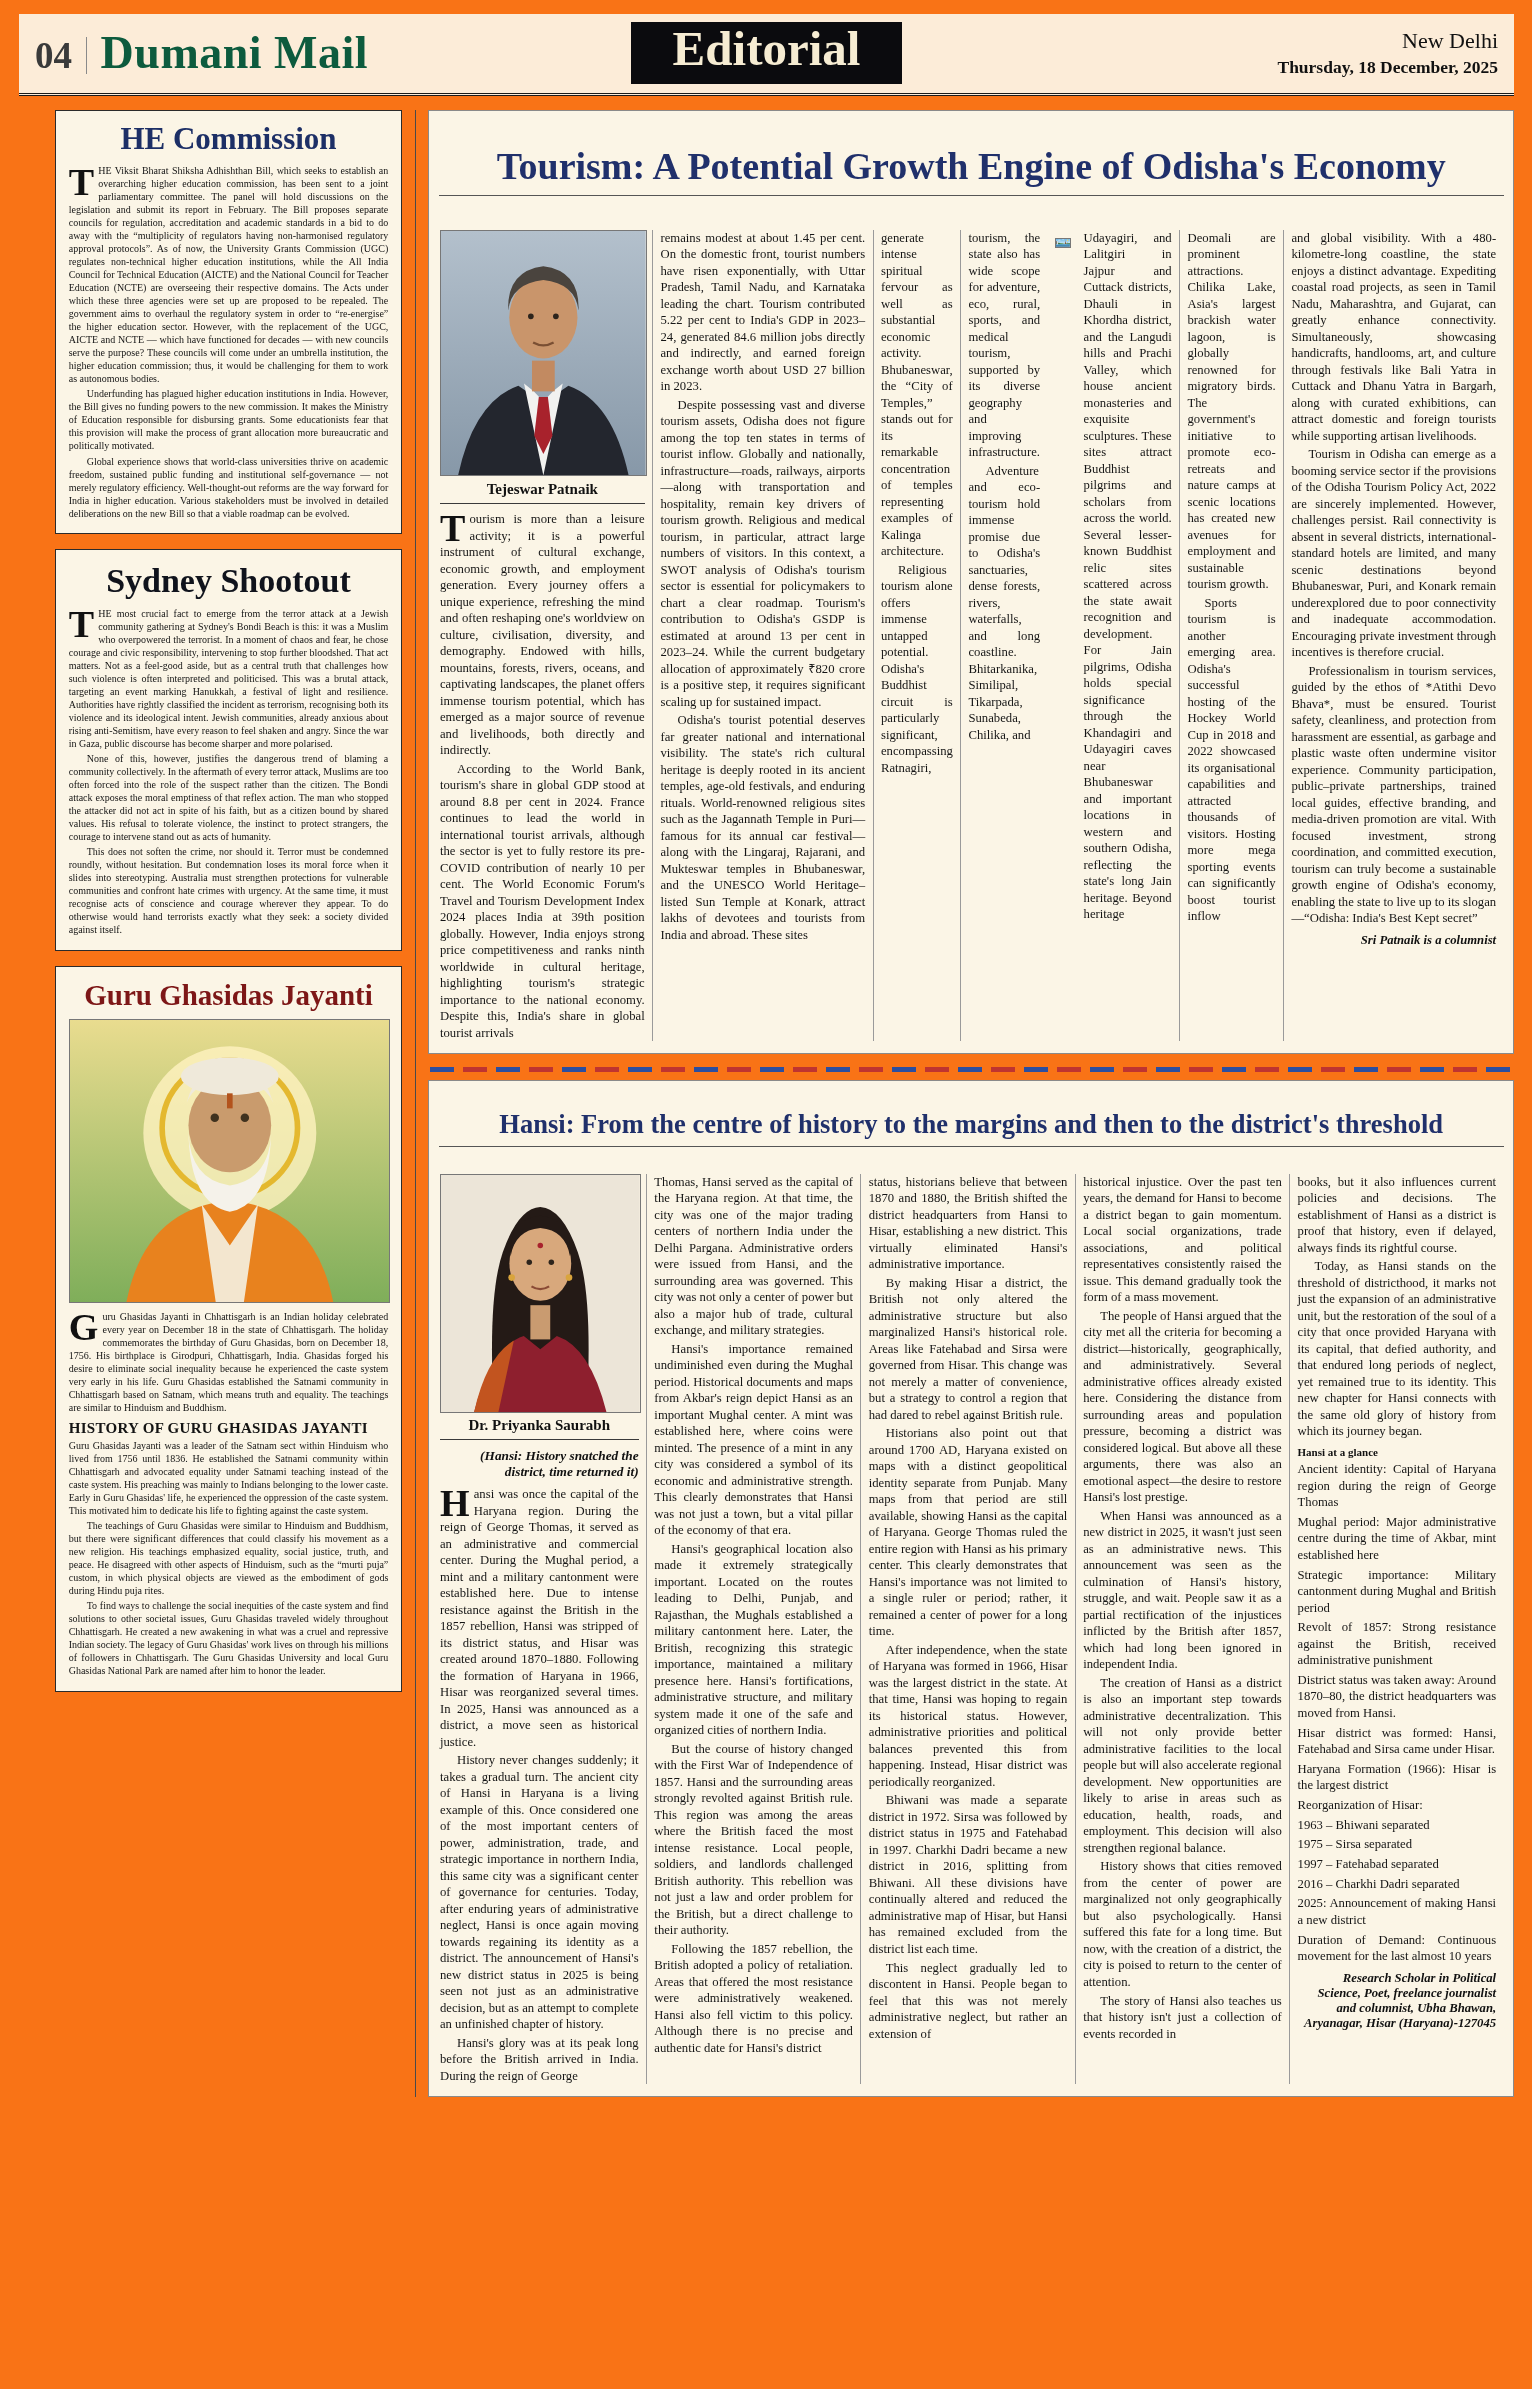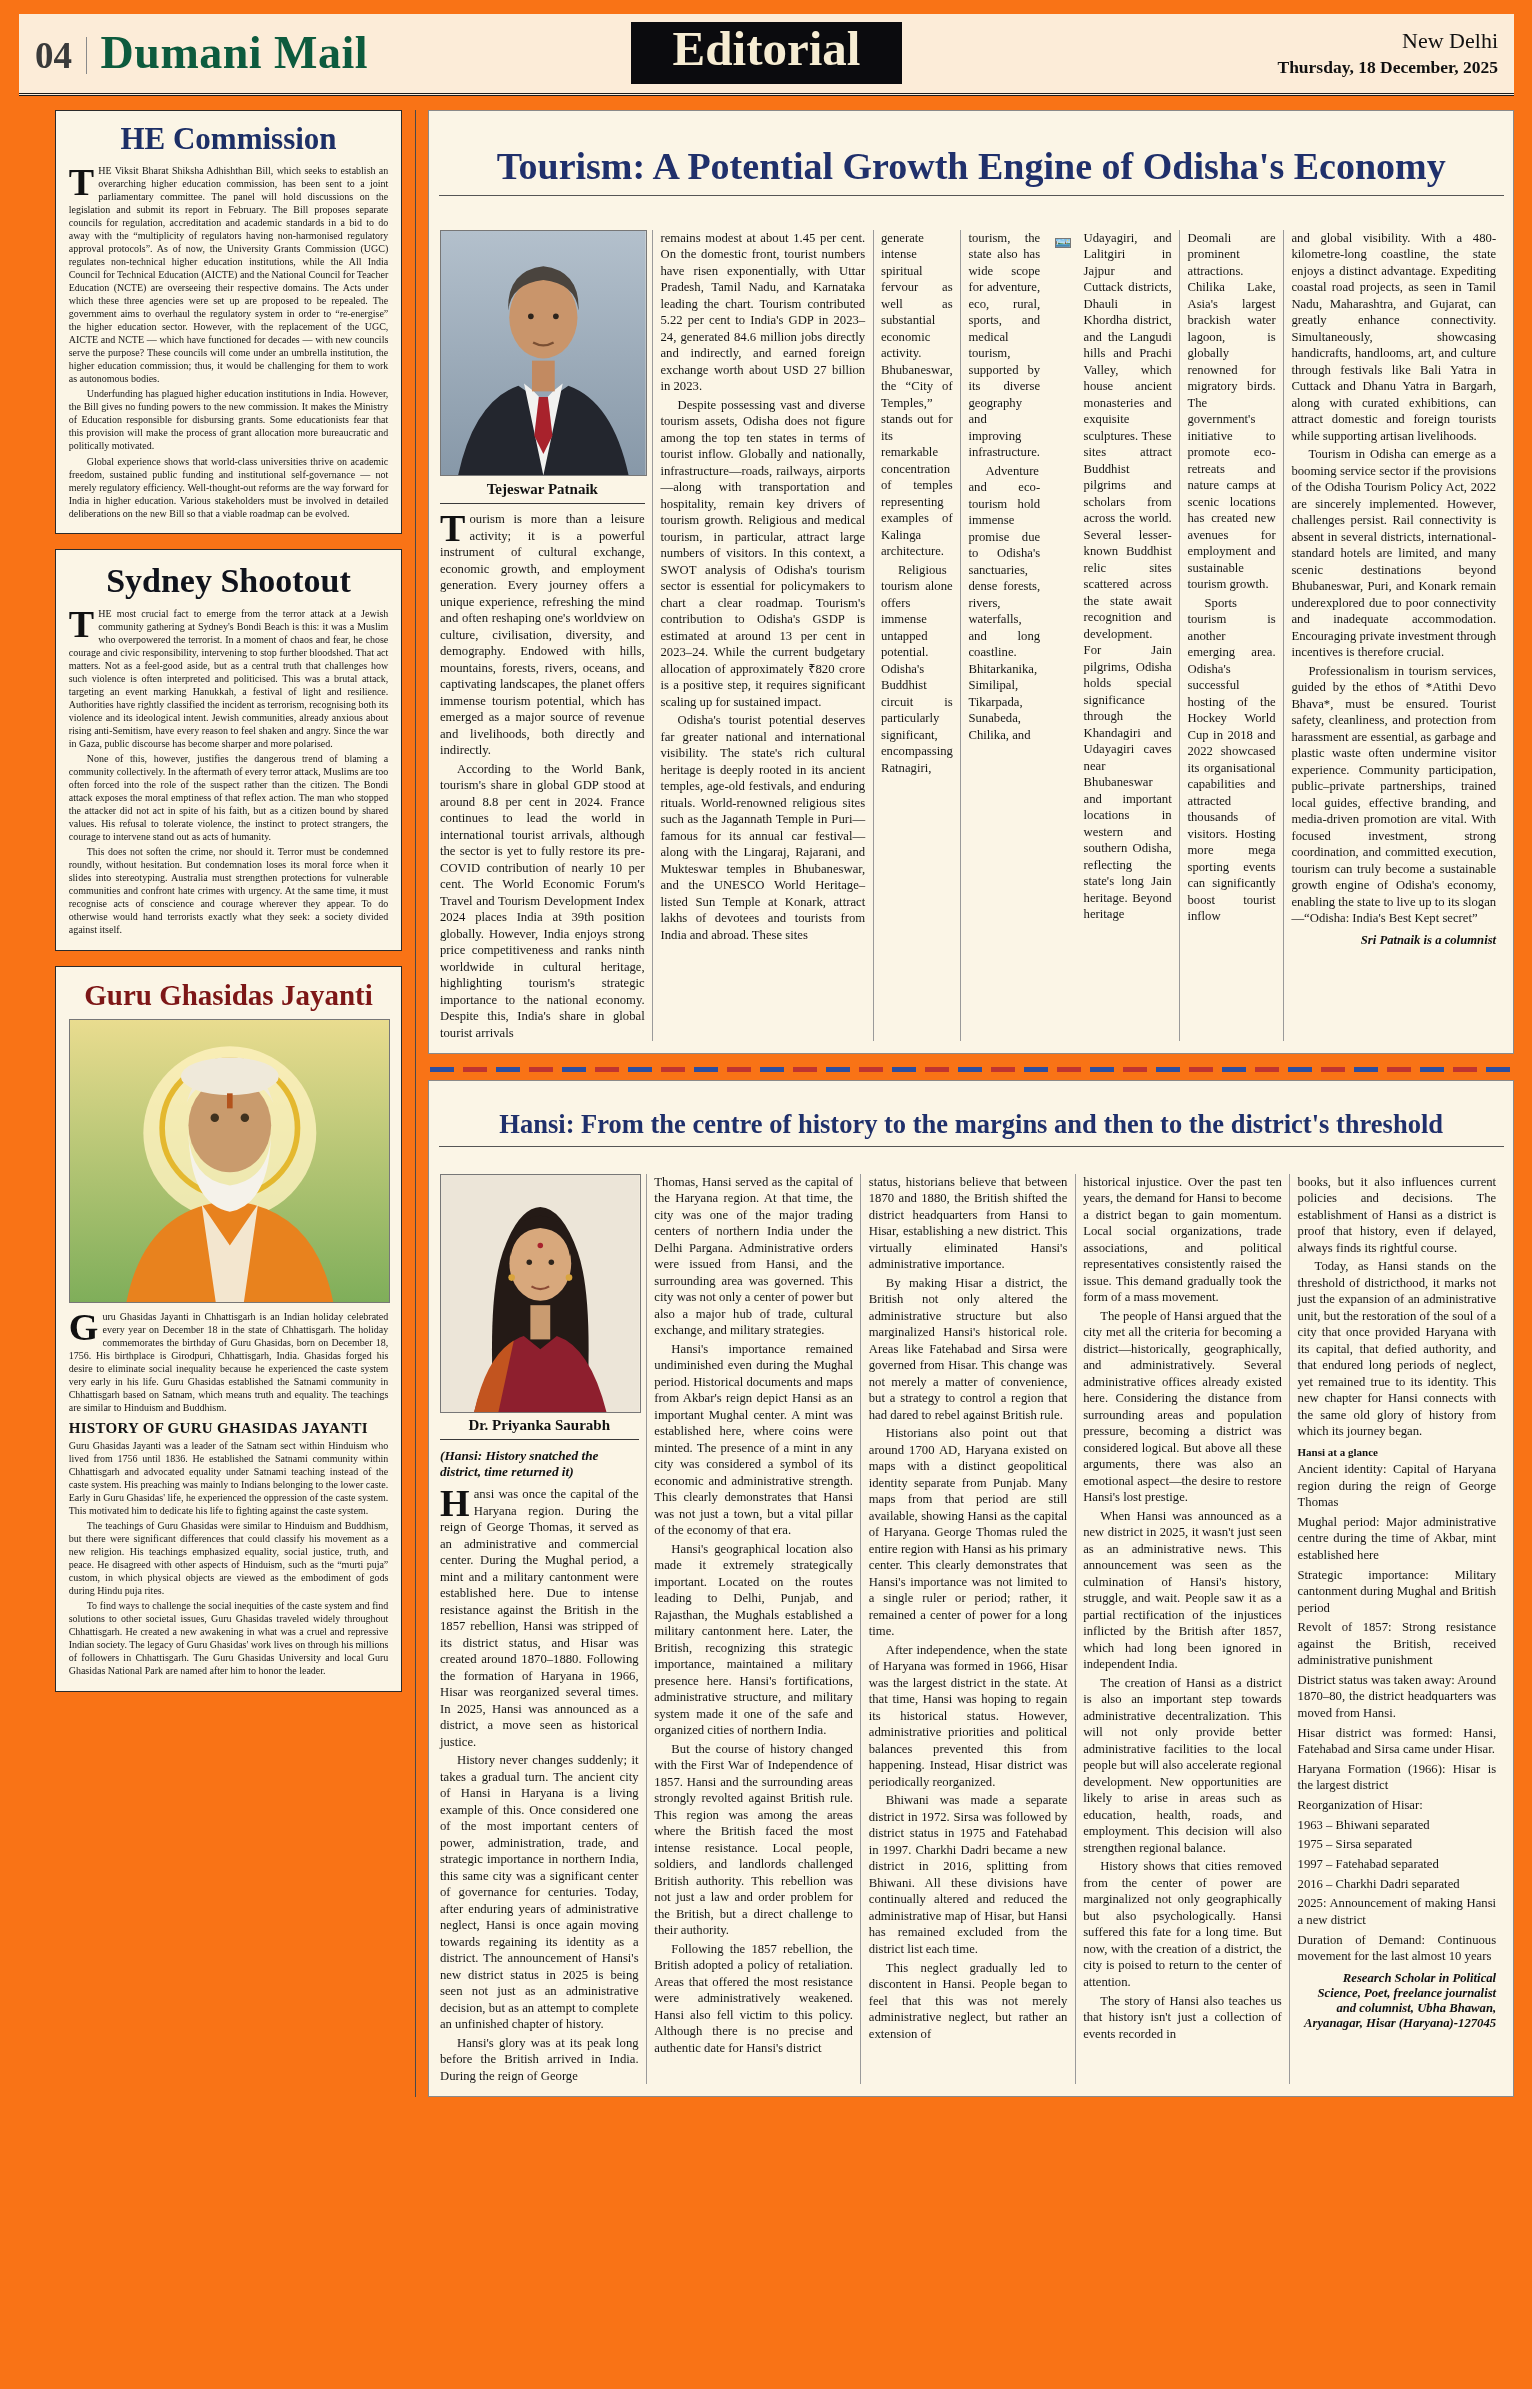--- a/index.html
+++ b/index.html
@@ -55,21 +55,21 @@
   .body p + p{text-indent:17px;margin-top:2.1px;}
 
   .photo{margin:0 0 0 0;}
   .photo svg{display:block;width:100%;height:auto;border:0.5px solid #777;}
   .photo-caption{text-align:center;font-weight:bold;font-size:15px;padding:4.2px 0 5.3px;border-bottom:1.1px solid #3a3a3a;margin:0 0 7.4px;color:#111;}
 
   .credit{text-align:right;font-weight:bold;font-style:italic;font-size:12.7px;margin-top:6.4px;color:#111;}
 
   .dash-divider{height:5.3px;margin:12.7px 2.1px 8.5px;background:repeating-linear-gradient(to right,#2b4ea0 0 24.4px,transparent 24.4px 33px,#bf3430 33px 57px,transparent 57px 66px);}
 
-  .hansi-subtitle{font-weight:bold;font-style:italic;font-size:13.3px;text-align:left;margin:1.1px 0 6.4px;color:#111;}
+  .hansi-subtitle{font-weight:bold;font-style:italic;font-size:13.3px;text-align:right;margin:1.1px 0 6.4px;color:#111;}
   .glance-title{font-weight:bold;font-size:11px;margin:6.4px 0 2.1px;color:#111;}
   .body.glance p{text-indent:0;margin-top:3.2px;}
 </style>
 </head>
 <body>
 
 <div class="page">
 
   <header class="masthead">
     <div class="m-left">

